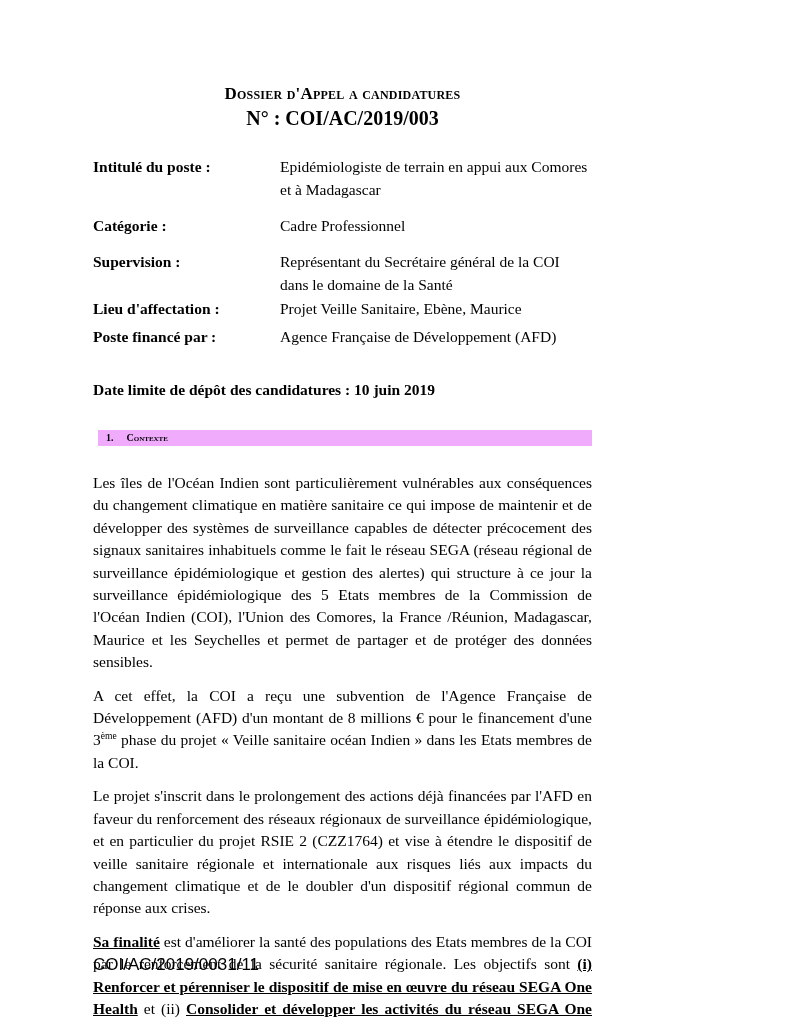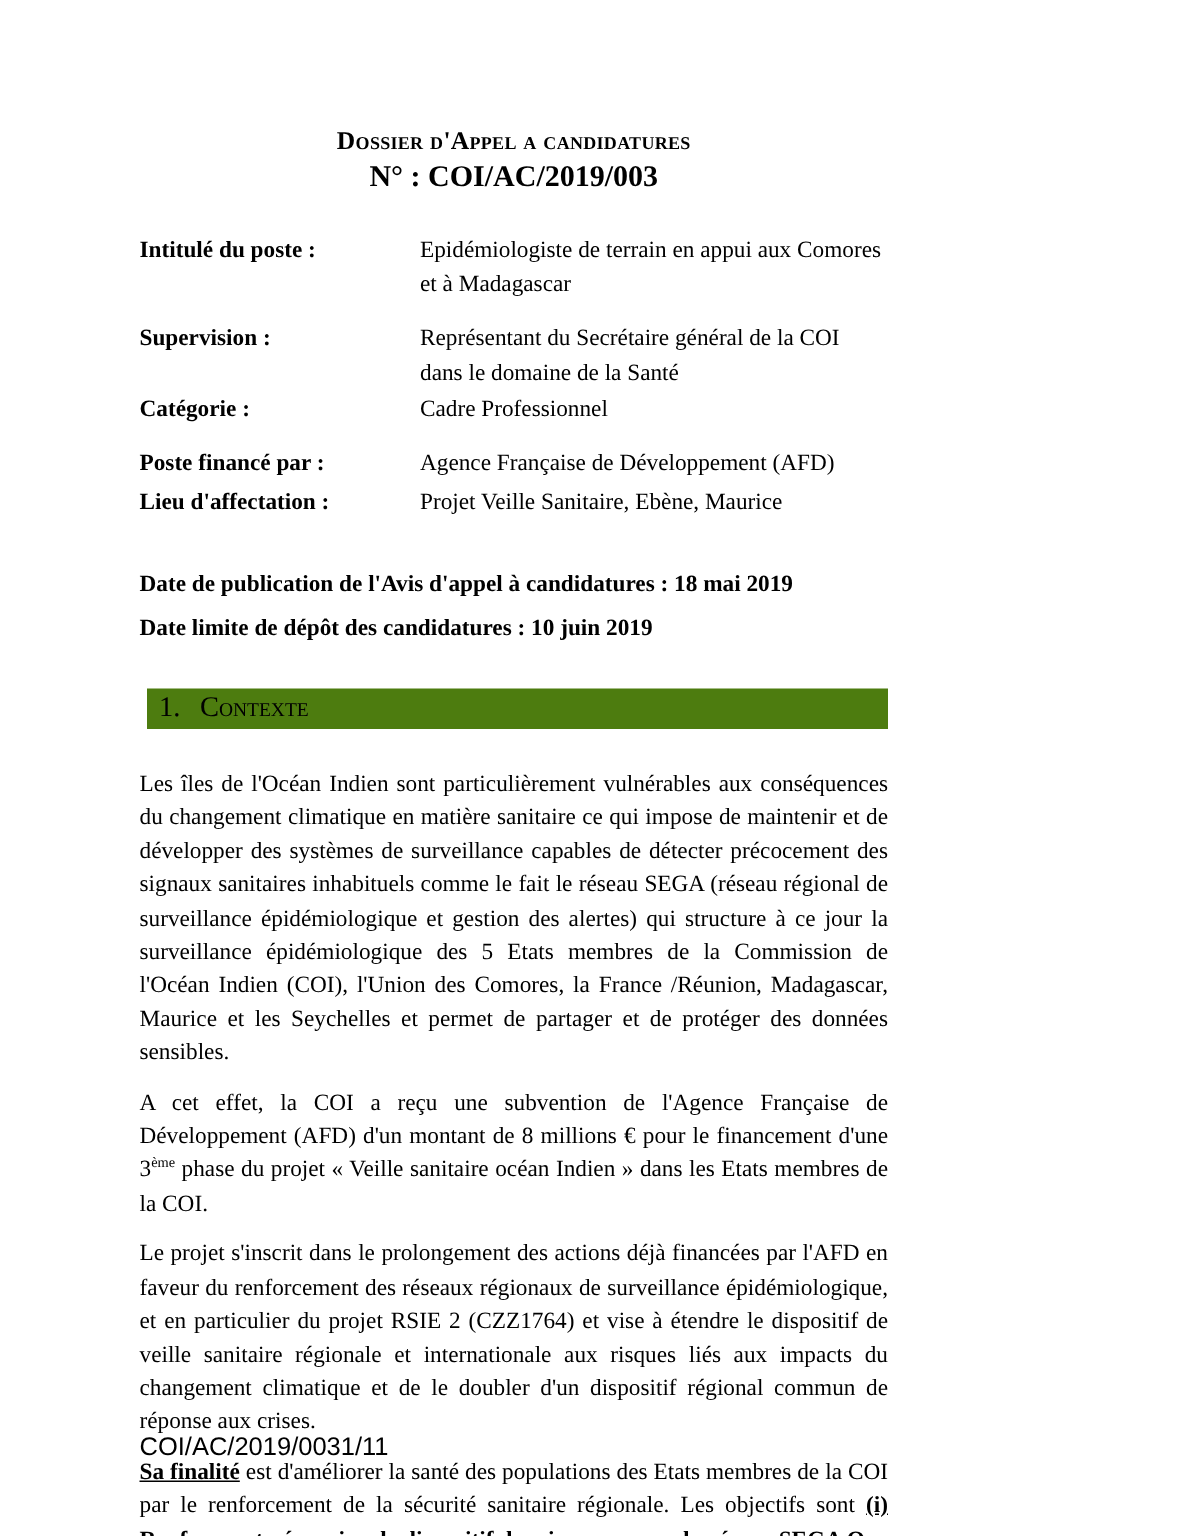--- a/index.html
+++ b/index.html
@@ -36,24 +36,24 @@
   .row-3 { margin-bottom: 1px; }
   .row-4 { margin-bottom: 5px; }
   .row-5 { margin-bottom: 3px; }
 
   .dates { margin-top: 27px; font-weight: bold; }
   .date-line { margin: 0 0 6px 0; line-height: 23px; }
 
   .section-bar {
     margin-top: 29px;
     margin-left: 5px;
-    background: #4d7c0f;
+    background: #f0abfc;
     padding: 2px 8px 3px 8px;
-    font-weight: normal;
-    font-size: 19px;
+    font-weight: bold;
+    font-size: 10px;
   }
   .section-number { margin-right: 13px; }
   .smallcaps { font-variant: small-caps; font-variant-caps: small-caps; }
 
   .body-text { margin-top: 26px; }
   .para {
     text-align: justify;
     line-height: 22.4px;
     margin: 0 0 11px 0;
   }
@@ -80,42 +80,41 @@
     <div class="doc-title">
       <div class="title-main">Dossier d'Appel a candidatures</div>
       <div class="title-ref">N° : COI/AC/2019/003</div>
     </div>
 
     <div class="info-table">
       <div class="info-row row-1">
         <span class="label">Intitulé du poste :</span>
         <span class="value">Epidémiologiste de terrain en appui aux Comores et à Madagascar</span>
       </div>
+      <div class="info-row row-2">
+        <span class="label">Catégorie :</span>
+        <span class="value">Cadre Professionnel</span>
+      </div>
       <div class="info-row row-3">
         <span class="label">Supervision :</span>
         <span class="value">Représentant du Secrétaire général de la COI dans le domaine de la Santé</span>
       </div>
-      <div class="info-row row-2">
-        <span class="label">Catégorie :</span>
-        <span class="value">Cadre Professionnel</span>
+      <div class="info-row row-4">
+        <span class="label">Lieu d'affectation :</span>
+        <span class="value">Projet Veille Sanitaire, Ebène, Maurice</span>
       </div>
       <div class="info-row row-5">
         <span class="label">Poste financé par :</span>
         <span class="value">Agence Française de Développement (AFD)</span>
-      </div>
-      <div class="info-row row-4">
-        <span class="label">Lieu d'affectation :</span>
-        <span class="value">Projet Veille Sanitaire, Ebène, Maurice</span>
       </div>
       <div class="info-row row-6">
       </div>
     </div>
 
     <div class="dates">
-      <p class="date-line">Date de publication de l'Avis d'appel à candidatures : 18 mai 2019</p>
       <p class="date-line">Date limite de dépôt des candidatures : 10 juin 2019</p>
     </div>
 
     <div class="section-bar">
       <span class="section-number">1.</span><span class="smallcaps">Contexte</span>
     </div>
 
     <div class="body-text">
       <p class="para"><span>Les îles de l'Océan Indien sont particulièrement vulnérables aux conséquences du changement climatique en matière sanitaire ce qui impose de maintenir et de développer des systèmes de surveillance capables de détecter précocement des signaux sanitaires inhabituels comme le fait le réseau SEGA (réseau régional de surveillance épidémiologique et gestion des alertes) qui structure à ce jour la surveillance épidémiologique des 5 Etats membres de la Commission de l'Océan Indien (COI), l'Union des Comores, la France /Réunion, Madagascar, Maurice et les Seychelles et permet de partager et de protéger des données sensibles.</span></p>
       <p class="para"><span>A cet effet, la COI a reçu une subvention de l'Agence Française de Développement (AFD) d'un montant de 8 millions € pour le financement d'une 3</span><sup>ème</sup><span> phase du projet « Veille sanitaire océan Indien » dans les Etats membres de la COI.</span></p>

